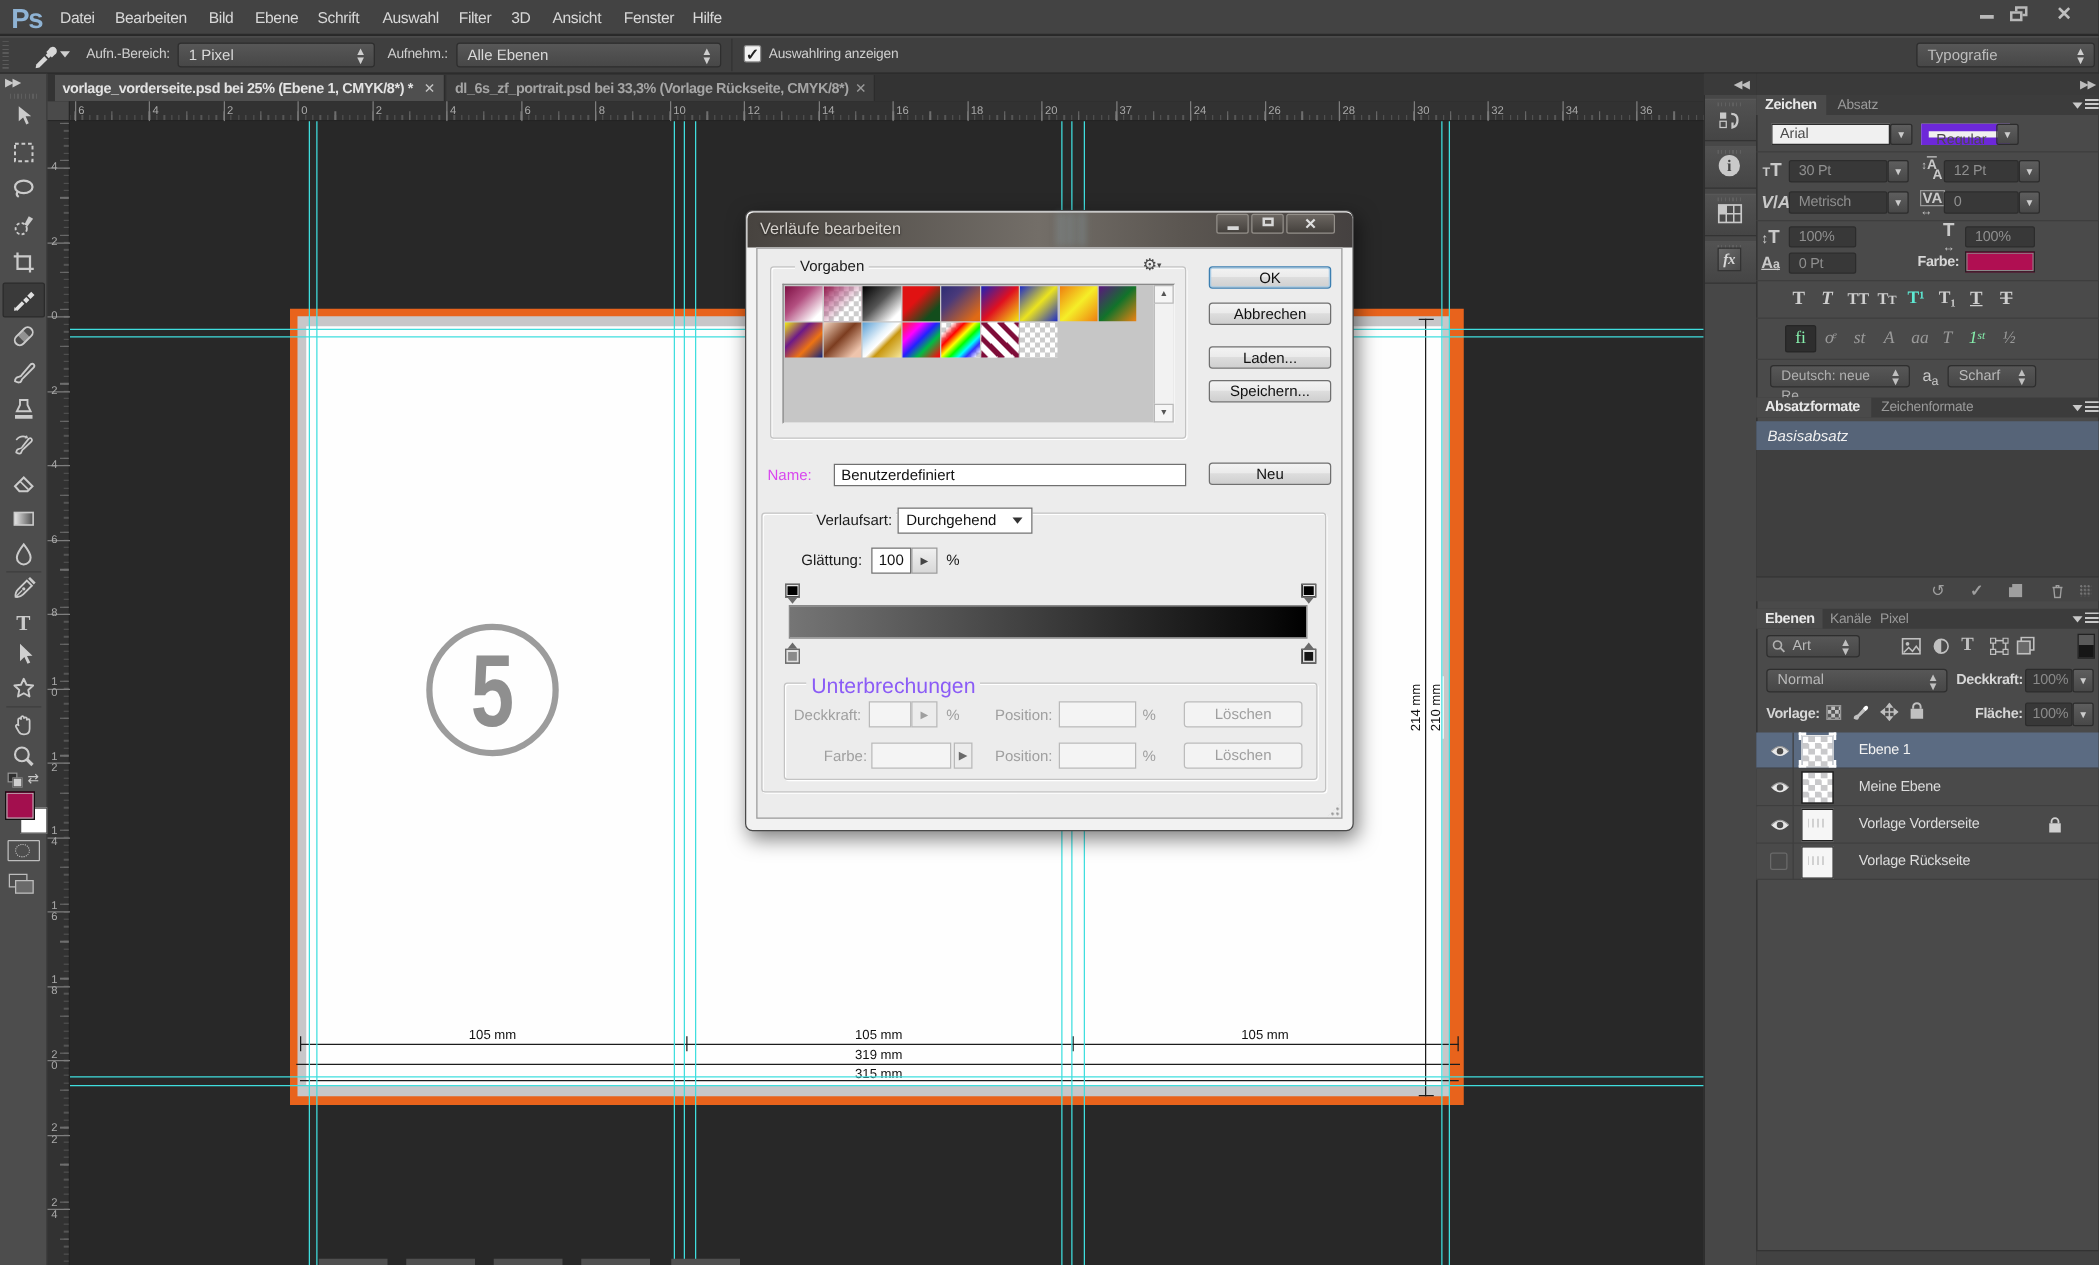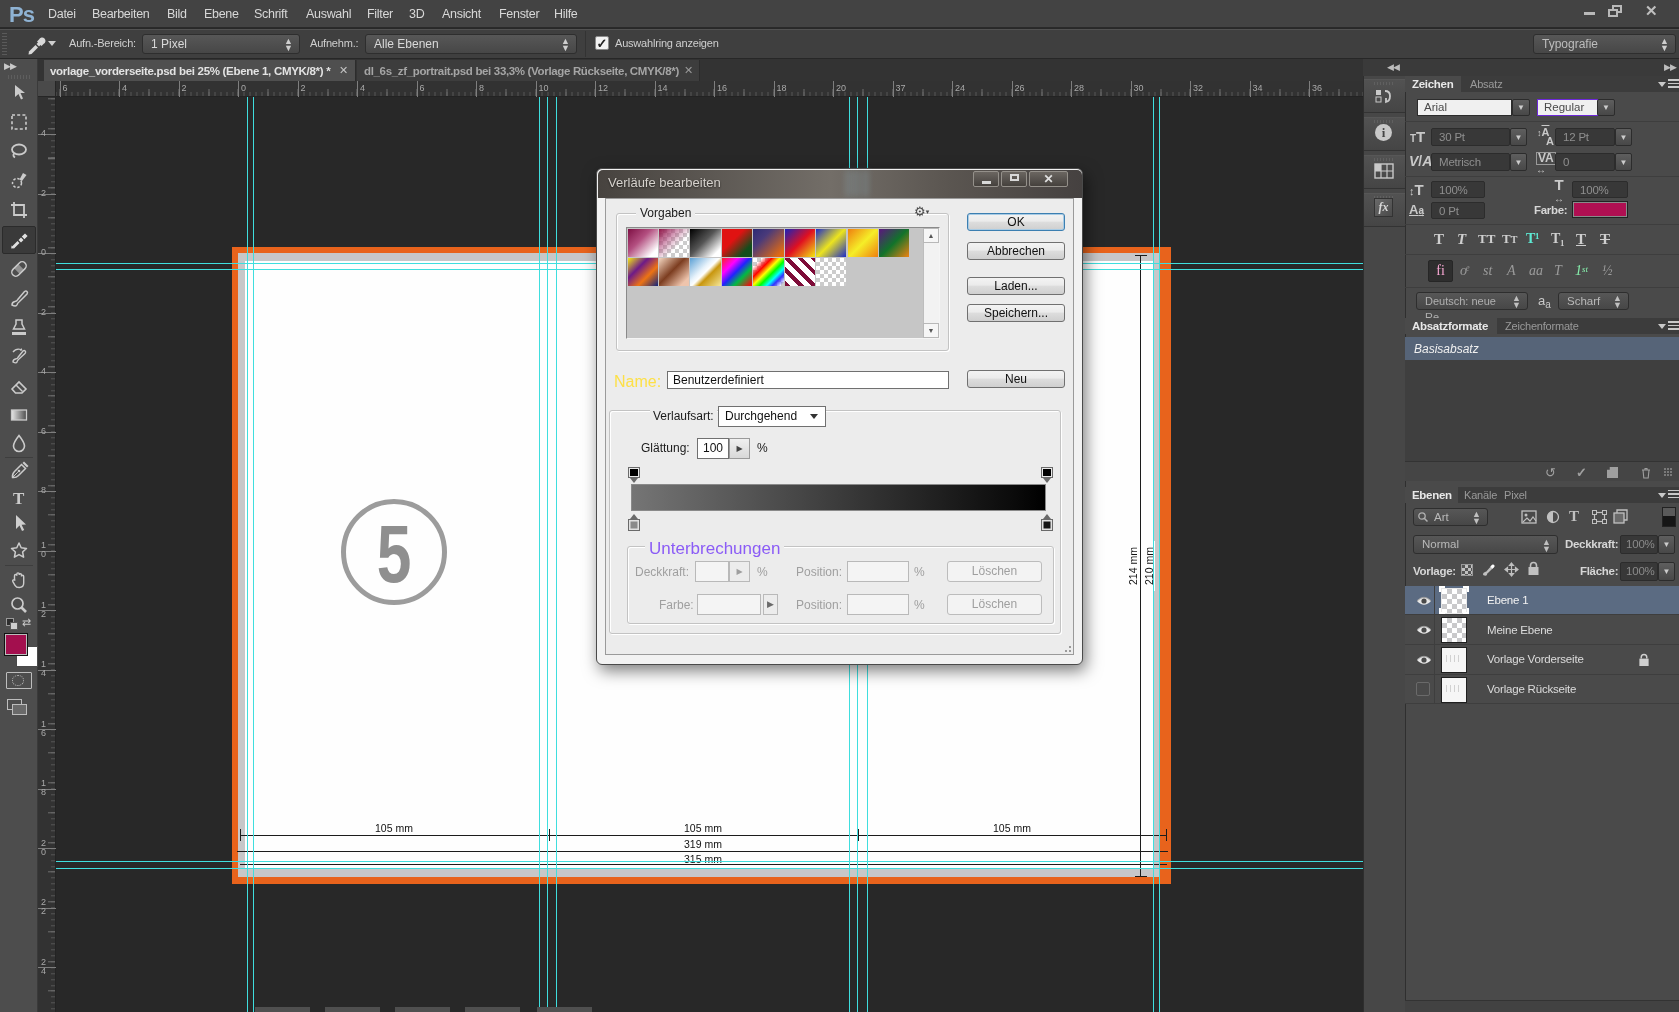--- a/index.html
+++ b/index.html
@@ -316,21 +316,21 @@
 <div class="abs" style="left:1405px;top:59px;width:274px;height:17px;background:#3a3a3a"></div>
 <div class="abs" style="left:1664px;top:62px;font-size:9px;color:#bdbdbd;letter-spacing:-1px">▶▶</div>
 <div class="abs" style="left:1405px;top:76px;width:274px;height:16px;background:#3c3c3c"></div>
 <div class="abs" style="left:1405px;top:76px;width:56px;height:16px;background:#4a4a4a"></div>
 <div class="abs blbl" style="left:1412px;top:78px;color:#e8e8e8">Zeichen</div>
 <div class="abs lbl" style="left:1470px;top:78px;color:#9a9a9a">Absatz</div>
 <div class="abs" style="left:1658px;top:82px;width:0;height:0;border-left:4px solid transparent;border-right:4px solid transparent;border-top:5px solid #c9c9c9"></div>
 <div class="abs" style="left:1668px;top:79px;width:12px;height:10px;background:repeating-linear-gradient(#c9c9c9 0 1.5px,transparent 1.5px 3.5px)"></div>
 <div class="abs" style="left:1417px;top:99px;width:95px;height:17px;background:#f0f0f0;border:1px solid #2c2c2c;color:#4a4a4a;font-size:11.5px;line-height:15px;padding-left:6px">Arial</div>
 <div class="abs dbtn" style="left:1512px;top:99px;width:18px;height:17px;line-height:16px">▼</div>
-<div class="abs" style="left:1537px;top:99px;width:71px;height:17px;background:#f0f0f0;border:1px solid #6d28d9;color:#4a4a4a;font-size:11.5px;line-height:15px;padding-left:6px">Regular</div>
+<div class="abs" style="left:1537px;top:99px;width:71px;height:17px;background:#f0f0f0;border:6px solid #6d28d9;color:#4a4a4a;font-size:11.5px;line-height:15px;padding-left:6px">Regular</div>
 <div class="abs dbtn" style="left:1597px;top:99px;width:18px;height:17px;line-height:16px">▼</div>
 <div class="abs" style="left:1405px;top:121px;width:274px;height:1px;background:#3e3e3e"></div>
 <div class="abs ico" style="left:1410px;top:128px;font-size:15px;font-weight:bold"><span style="font-size:10px">T</span>T</div>
 <div class="abs dfield" style="left:1431px;top:128px;width:79px;height:18px">30 Pt</div>
 <div class="abs dbtn" style="left:1510px;top:128px;width:17px;height:18px;line-height:17px">▼</div>
 <div class="abs ico" style="left:1537px;top:128px;font-size:9px;line-height:8px">↕<span style="font-size:11px;font-weight:bold;text-decoration:overline">A</span><br><span style="font-size:11px;font-weight:bold;margin-left:9px">A</span></div>
 <div class="abs dfield" style="left:1555px;top:128px;width:60px;height:18px">12 Pt</div>
 <div class="abs dbtn" style="left:1615px;top:128px;width:17px;height:18px;line-height:17px">▼</div>
 <div class="abs ico" style="left:1409px;top:153px;font-size:14px;font-weight:bold;font-style:italic">V<span style="font-style:normal">/</span>A</div>
 <div class="abs dfield" style="left:1431px;top:153px;width:79px;height:18px">Metrisch</div>
@@ -352,21 +352,21 @@
 <div class="abs" style="left:1405px;top:224px;width:274px;height:1px;background:#3e3e3e"></div>
 <div class="abs" style="left:1434px;top:231px;font-family:'Liberation Serif';font-weight:bold;color:#cfcfcf;font-size:15px;">T</div>
 <div class="abs" style="left:1457px;top:231px;font-family:'Liberation Serif';font-weight:bold;color:#cfcfcf;font-size:15px;font-style:italic">T</div>
 <div class="abs" style="left:1478px;top:231px;font-family:'Liberation Serif';font-weight:bold;color:#cfcfcf;font-size:13px;">TT</div>
 <div class="abs" style="left:1502px;top:231px;font-family:'Liberation Serif';font-weight:bold;color:#cfcfcf;font-size:13px;">T<span style="font-size:10px">T</span></div>
 <div class="abs" style="left:1526px;top:231px;font-family:'Liberation Serif';font-weight:bold;color:#5eead4;font-size:14px;">T¹</div>
 <div class="abs" style="left:1551px;top:231px;font-family:'Liberation Serif';font-weight:bold;color:#cfcfcf;font-size:14px;">T₁</div>
 <div class="abs" style="left:1576px;top:231px;font-family:'Liberation Serif';font-weight:bold;color:#cfcfcf;font-size:15px;text-decoration:underline">T</div>
 <div class="abs" style="left:1600px;top:231px;font-family:'Liberation Serif';font-weight:bold;color:#cfcfcf;font-size:15px;text-decoration:line-through">T</div>
 <div class="abs" style="left:1405px;top:254px;width:274px;height:1px;background:#3e3e3e"></div>
-<div class="abs" style="left:1428px;top:260px;width:25px;height:22px;background:#2e2e2e;border:1px solid #262626;border-radius:2px;color:#f9a8d4;font-size:14px;text-align:center;line-height:20px;font-family:'Liberation Serif'">fi</div>
+<div class="abs" style="left:1428px;top:260px;width:25px;height:22px;background:#2e2e2e;border:1px solid #262626;border-radius:2px;color:#86efac;font-size:14px;text-align:center;line-height:20px;font-family:'Liberation Serif'">fi</div>
 <div class="abs" style="left:1460px;top:263px;font-family:'Liberation Serif';font-style:italic;color:#9a9a9a;font-size:14px">οͤ</div>
 <div class="abs" style="left:1483px;top:263px;font-family:'Liberation Serif';font-style:italic;color:#9a9a9a;font-size:14px">st</div>
 <div class="abs" style="left:1507px;top:263px;font-family:'Liberation Serif';font-style:italic;color:#9a9a9a;font-size:14px">A</div>
 <div class="abs" style="left:1529px;top:263px;font-family:'Liberation Serif';font-style:italic;color:#9a9a9a;font-size:14px">aa⃗</div>
 <div class="abs" style="left:1554px;top:263px;font-family:'Liberation Serif';font-style:italic;color:#9a9a9a;font-size:14px">T</div>
 <div class="abs" style="left:1575px;top:263px;font-family:'Liberation Serif';font-style:italic;color:#86efac;font-size:14px">1<span style="font-size:9px;vertical-align:3px">st</span></div>
 <div class="abs" style="left:1602px;top:263px;font-family:'Liberation Serif';font-style:italic;color:#9a9a9a;font-size:14px">½</div>
 <div class="abs" style="left:1405px;top:287px;width:274px;height:1px;background:#3e3e3e"></div>
 <div class="abs combo" style="left:1416px;top:292px;width:112px;height:18px;color:#b0b0b0;padding-right:14px;font-size:11px;line-height:16px;padding-left:8px">Deutsch: neue Re...<span class="ud" style="top:2px;color:#c0c0c0">▲<br>▼</span></div>
 <div class="abs ico" style="left:1538px;top:293px;font-size:13px">a<span style="font-size:10px;vertical-align:-3px">a</span></div>
@@ -520,21 +520,21 @@
 <div class="abs" style="left:784.7px;top:257.5px;width:30.4px;height:28px;background:repeating-linear-gradient(45deg,#7e0c38 0 4px,#ffffff 4px 9.5px),conic-gradient(#cccccc 25%,#ffffff 25% 50%,#cccccc 50% 75%,#ffffff 75%) 0 0/8px 8px"></div>
 <div class="abs" style="left:816.1px;top:257.5px;width:30.4px;height:28px;background:conic-gradient(#cccccc 25%,#ffffff 25% 50%,#cccccc 50% 75%,#ffffff 75%) 0 0/8px 8px"></div>
 <div class="abs" style="left:923px;top:228px;width:16px;height:110px;background:#f2f2f2;border-left:1px solid #bdbdbd"></div>
 <div class="abs" style="left:923px;top:228px;width:16px;height:15px;background:#f6f6f6;border:1px solid #b8b8b8;color:#555;font-size:7px;text-align:center;line-height:13px">▲</div>
 <div class="abs" style="left:923px;top:323px;width:16px;height:15px;background:#f6f6f6;border:1px solid #b8b8b8;color:#555;font-size:7px;text-align:center;line-height:13px">▼</div>
 <div class="abs w7b" style="left:967px;top:213px;width:98px;height:18px;line-height:16px;border-color:#3c7fb1;box-shadow:0 0 0 1px #a8cbe4 inset">OK</div>
 <div class="abs w7b" style="left:967px;top:242px;width:98px;height:18px;line-height:16px">Abbrechen</div>
 <div class="abs w7b" style="left:967px;top:277px;width:98px;height:18px;line-height:16px">Laden...</div>
 <div class="abs w7b" style="left:967px;top:304px;width:98px;height:18px;line-height:16px">Speichern...</div>
 <div class="abs w7b" style="left:967px;top:370px;width:98px;height:18px;line-height:16px">Neu</div>
-<div class="abs" style="left:614px;top:373px;font-size:16px;color:#fde047">Name:</div>
+<div class="abs" style="left:614px;top:373px;font-size:12px;color:#d946ef">Name:</div>
 <div class="abs" style="left:667px;top:371px;width:282px;height:18px;background:#fff;border:1px solid #707070;font-size:12px;line-height:16px;color:#111;padding-left:5px">Benutzerdefiniert</div>
 <div class="abs gbx" style="left:609px;top:410px;width:452px;height:224px"></div>
 <div class="abs" style="left:650px;top:409px;font-size:12px;color:#1a1a1a;background:#ececec;padding:0 3px">Verlaufsart:</div>
 <div class="abs" style="left:718px;top:406px;width:108px;height:21px;background:#fff;border:1px solid #707070;font-size:12px;line-height:19px;color:#111;padding-left:6px">Durchgehend</div>
 <div class="abs" style="left:810px;top:414px;border-left:4px solid transparent;border-right:4px solid transparent;border-top:5px solid #333"></div>
 <div class="abs" style="left:641px;top:441px;font-size:12px;color:#1a1a1a">Glättung:</div>
 <div class="abs" style="left:697px;top:438px;width:32px;height:21px;background:#fff;border:1px solid #707070;font-size:12px;line-height:19px;color:#111;padding-left:5px">100</div>
 <div class="abs" style="left:729px;top:438px;width:21px;height:21px;background:linear-gradient(#f0f0f0,#d8d8d8);border:1px solid #9a9a9a;color:#444;font-size:8px;text-align:center;line-height:20px">▶</div>
 <div class="abs" style="left:757px;top:441px;font-size:12px;color:#1a1a1a">%</div>
 <div class="abs" style="left:627.5px;top:467px;width:12px;height:11px;background:#000;border:1px solid #6a6a6a;box-shadow:0 0 0 1px #e8e8e8 inset"></div>

